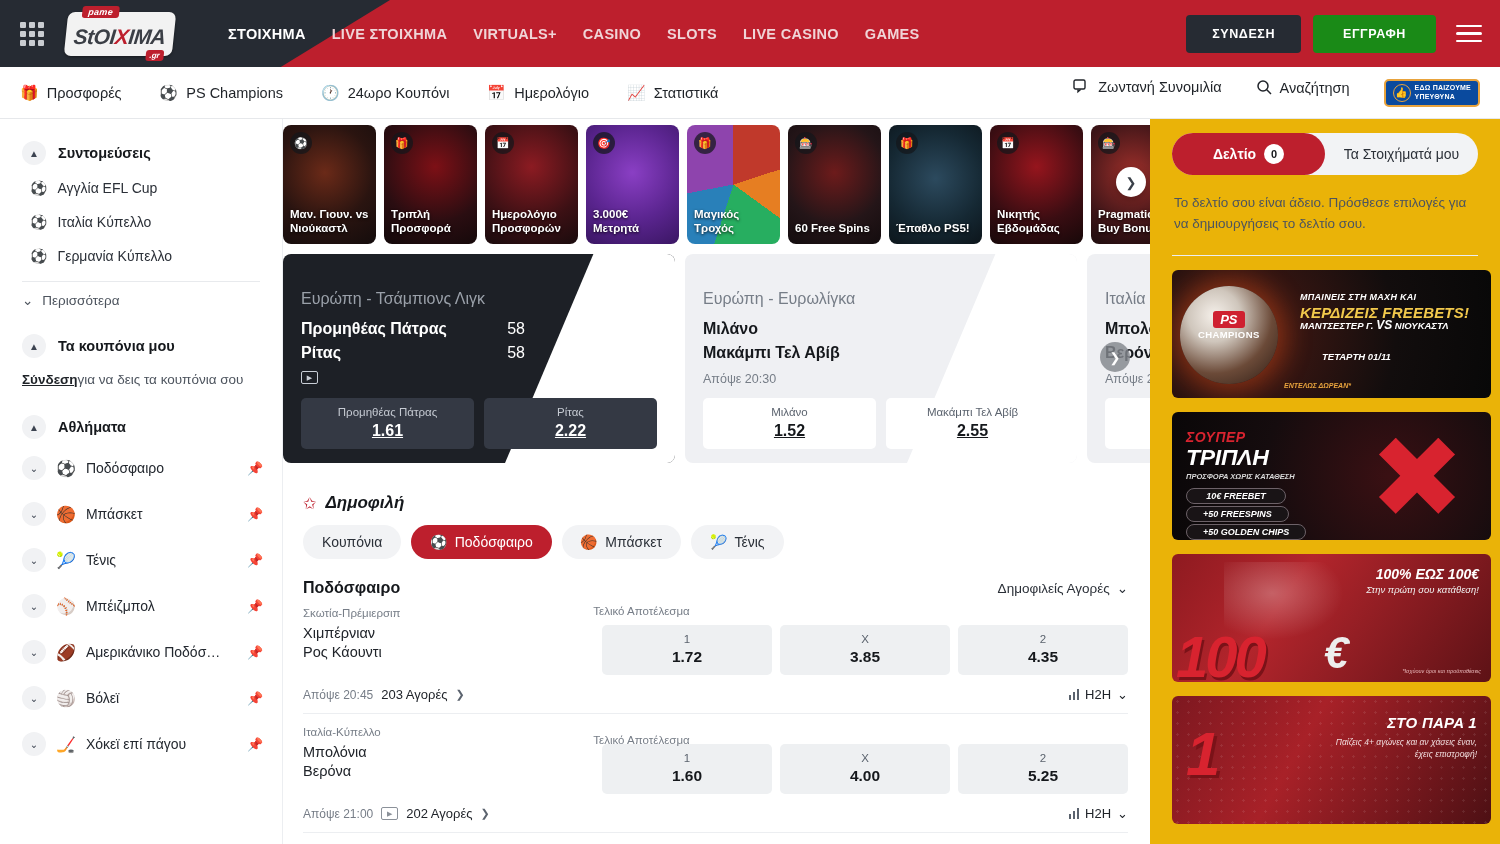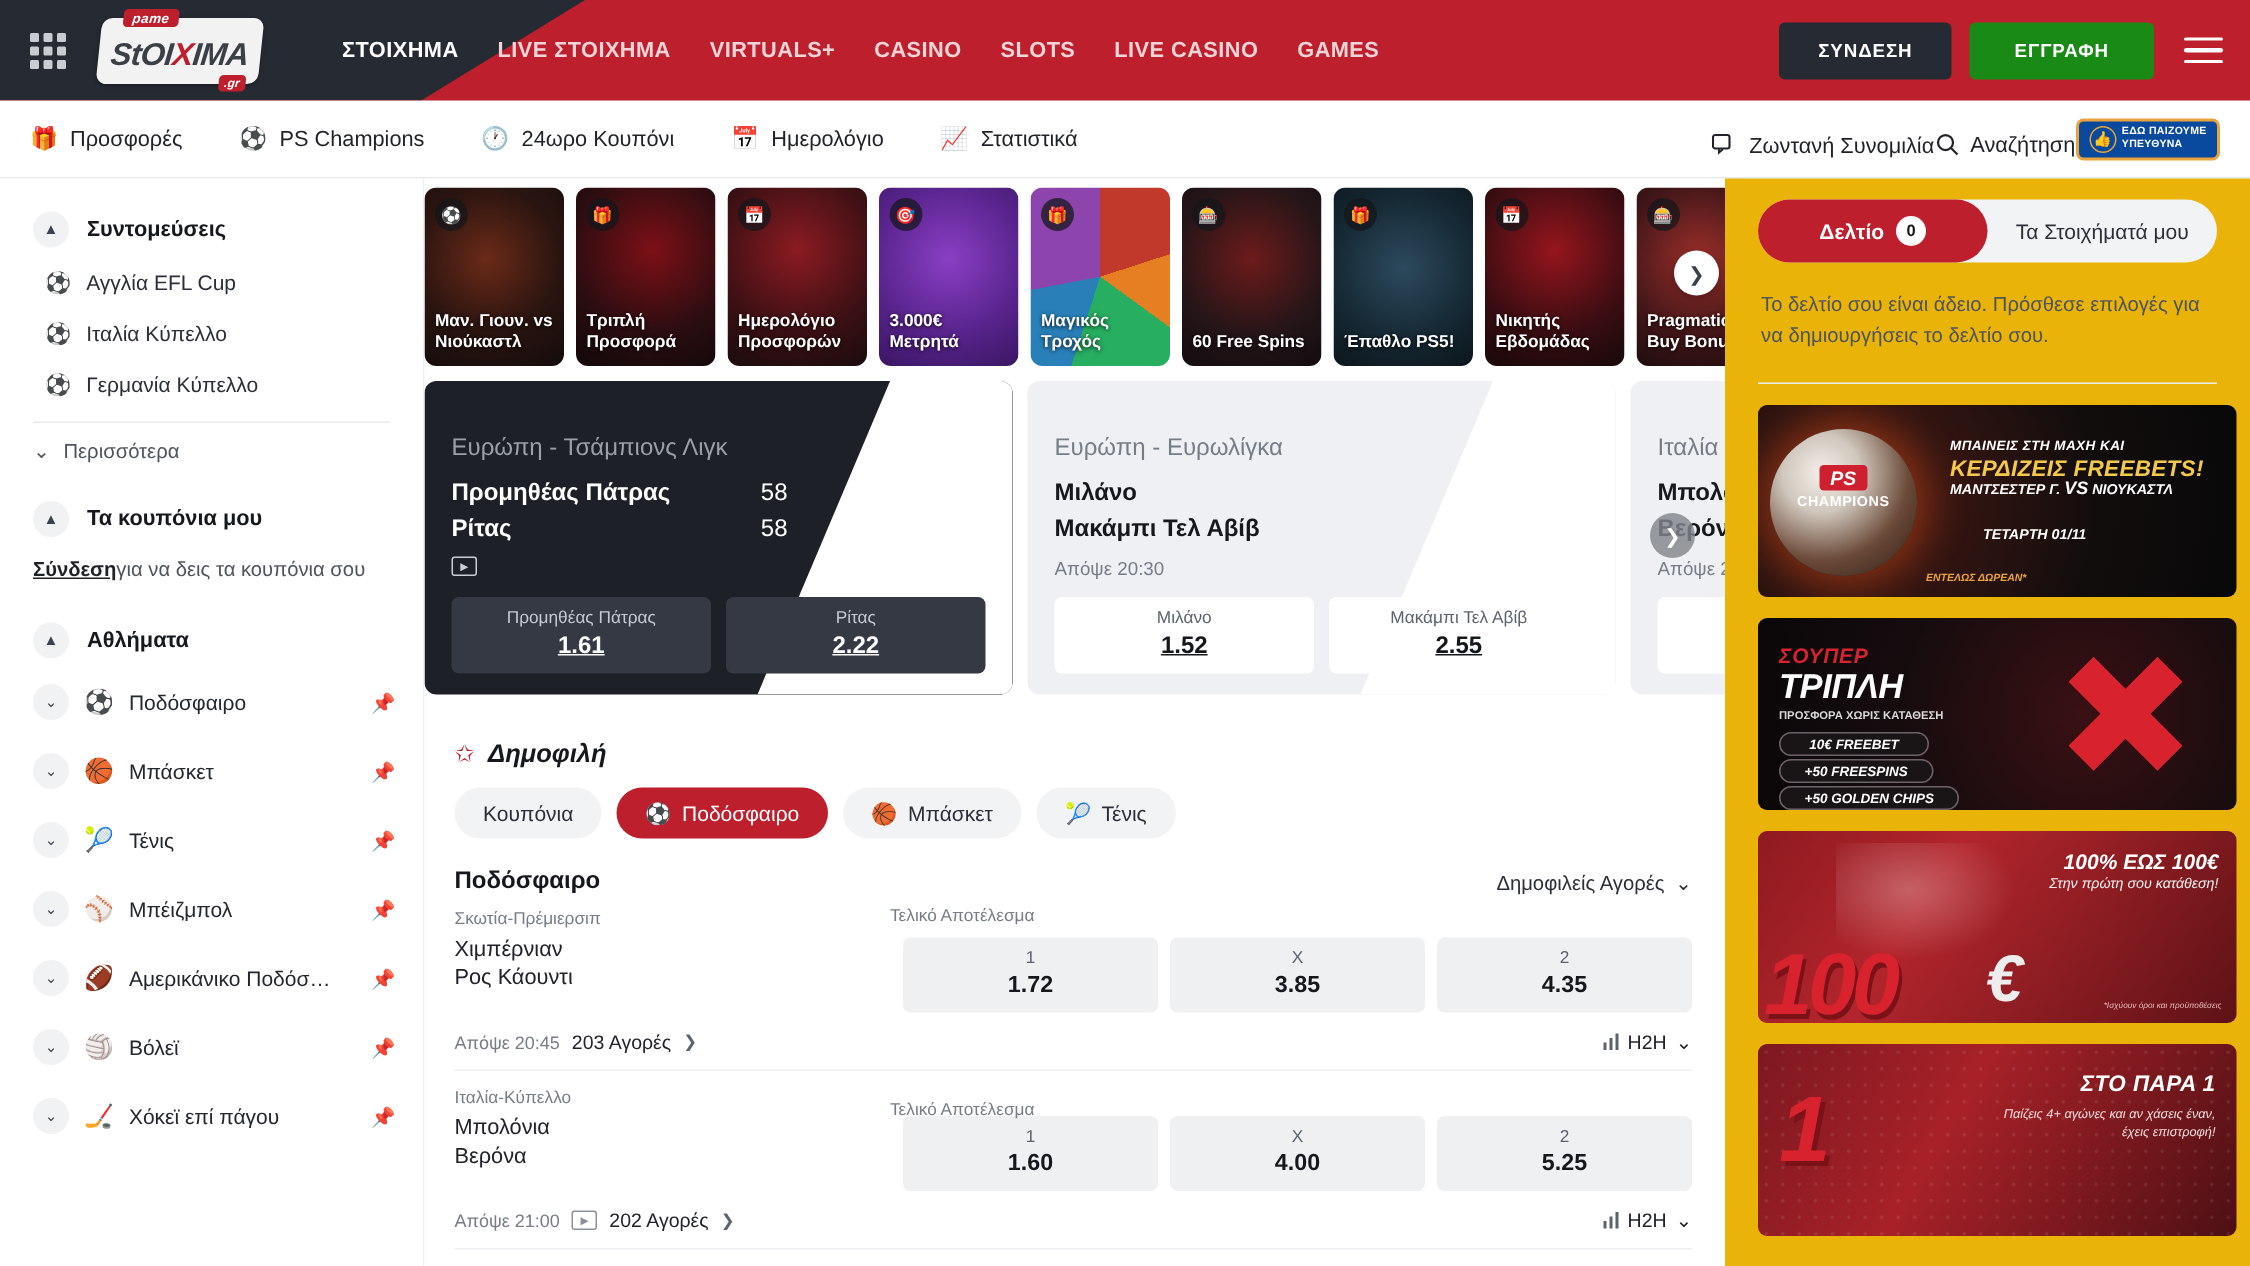--- a/index.html
+++ b/index.html
@@ -100,21 +100,21 @@
     border-bottom: 1px solid #e6e8eb;
     display: flex; align-items: center;
     padding: 0 20px;
   }
   .sub-item {
     display: flex; align-items: center; gap: 8px;
     margin-right: 38px; cursor: pointer;
     font-size: 14.5px; color: #1f2328;
   }
   .sub-ico { font-size: 15px; line-height: 1; }
-  .sub-right { margin-left: auto; display: flex; align-items: flex-end; }
+  .sub-right { margin-left: auto; display: flex; align-items: flex-start; gap: 34px; }
   .resp-badge {
     background: #0a4a9e; border: 2px solid #e8a33d; border-radius: 5px;
     display: flex; align-items: center; gap: 4px;
     padding: 3px 7px; cursor: pointer;
   }
   .resp-thumb {
     width: 18px; height: 18px; border-radius: 50%;
     border: 1.5px solid #e8a33d; color: #fff;
     font-size: 10px; display: flex; align-items: center; justify-content: center;
   }
@@ -368,21 +368,21 @@
   
   .ban2 { background: radial-gradient(circle at 68% 50%, #3a1013 0%, #150c0e 55%, #0a0708 100%); }
   .ban2 .xmark {
     position: absolute; right: 36px; top: 26px; width: 76px; height: 76px;
     background: #d8232f; border-radius: 14px;
     clip-path: polygon(22% 0, 50% 28%, 78% 0, 100% 22%, 72% 50%, 100% 78%, 78% 100%, 50% 72%, 22% 100%, 0 78%, 28% 50%, 0 22%);
     box-shadow: 0 0 34px 10px rgba(216,35,47,.55);
   }
   .ban2 .t1 { left: 14px; top: 17px; color: #d8232f; font-size: 14px; font-weight: bold; font-style: italic; letter-spacing: .5px; }
   .ban2 .t2 { left: 14px; top: 32px; color: #fff; font-size: 23px; font-weight: bold; font-style: italic; letter-spacing: -.3px; }
-  .ban2 .t3 { left: 14px; top: 60px; color: #d9d9d9; font-size: 7.5px; font-weight: bold; }
+  .ban2 .t3 { left: 14px; top: 60px; color: #d9d9d9; font-size: 7.5px; font-weight: bold; font-style: italic; }
   .ban2 .pill {
     position: absolute; z-index: 3; left: 14px;
     background: #191416; border: 1.5px solid #6d6268; border-radius: 11px;
     color: #fff; font-size: 9px; font-weight: bold; font-style: italic;
     padding: 2px 16px; text-align: center; min-width: 100px;
   }
 
   
   .ban3 { background: linear-gradient(125deg, #8e1a20 0%, #b3252c 35%, #5d1216 100%); }
   .ban3 .big {

